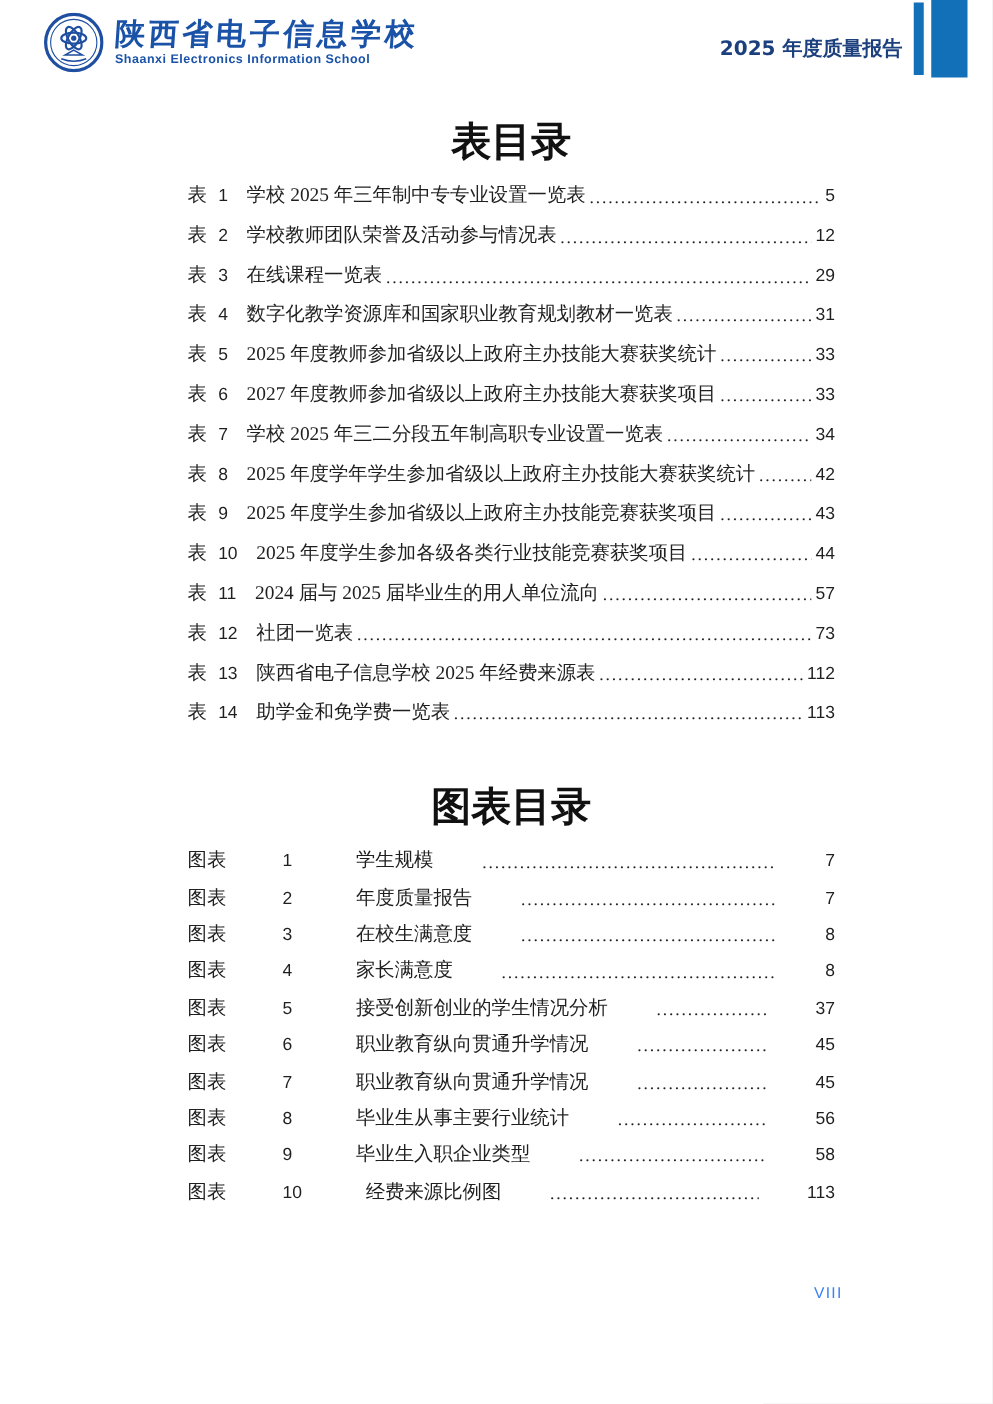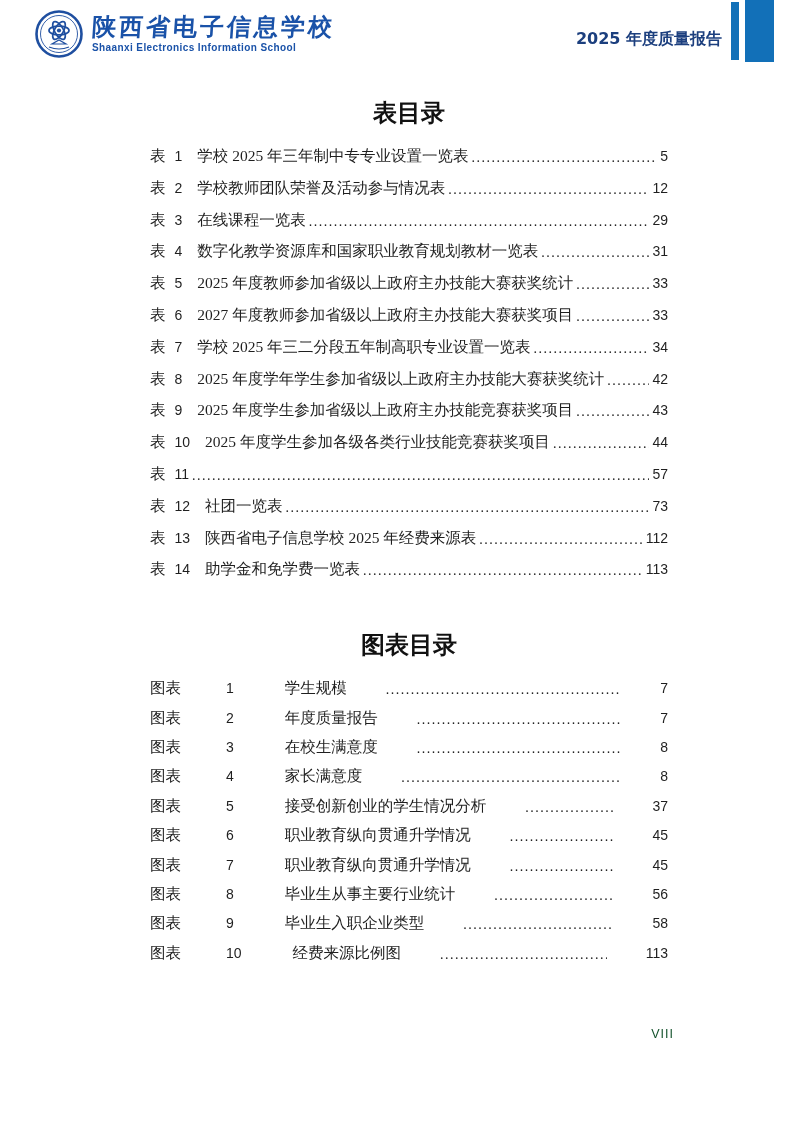--- a/index.html
+++ b/index.html
@@ -33,21 +33,21 @@
     font-size: 16px; font-weight: bold; color: var(--navy);
     white-space: nowrap;
   }
   .accent-bar { position: absolute; background: var(--accent-blue); }
   .accent-bar.narrow { right: 55px; top: 2px; width: 8px; height: 58px; }
   .accent-bar.wide   { right: 20px; top: 0;  width: 29px; height: 62px; }
   
   .toc { padding: 0 126px 0 150px; }
   .section-title {
     font-family: "DejaVu Sans", sans-serif;
-    font-size: 24px; font-weight: bold; color: #111;
+    font-size: 32px; font-weight: bold; color: #111;
     text-align: center; line-height: 32px;
   }
   .section-title.tables { margin-top: 17px; }
   .section-title.charts { margin-top: 38px; text-align: center; }
   .toc-list { margin-top: 17px; }
   .toc-entry {
     display: flex; align-items: baseline;
     font-size: 15.5px; color: #1f1f1f; white-space: nowrap;
   }
   .toc-list.tables .toc-entry { height: 31.8px; }
@@ -61,21 +61,21 @@
   }
   .toc-entry .leader::after {
     content: "......................................................................................................................................";
     letter-spacing: 1.5px; font-size: 14px; color: #1f1f1f;
   }
   .toc-entry .pg { flex: 0 0 auto; font-family: "Liberation Sans", sans-serif; font-size: 14px; }
   
   .footer-pagenum {
     position: absolute; top: 1027px; right: 120px;
     font-family: "Liberation Sans", sans-serif;
-    font-size: 12.5px; color: #14532d; letter-spacing: 1px;
+    font-size: 12.5px; color: #3b82f6; letter-spacing: 1px;
   }
 </style>
 </head>
 <body>
 
 <div class="page">
 
   <header class="header">
     <div class="logo-group">
       <span class="emblem">
@@ -184,20 +184,21 @@
           <span class="lab">表</span>
           <span class="num">10</span>
           <span class="ttl">2025 年度学生参加各级各类行业技能竞赛获奖项目</span>
           <span class="leader"></span>
           <span class="pg">44</span>
         </div>
 
         <div class="toc-entry">
           <span class="lab">表</span>
           <span class="num">11</span>
+          <span class="ttl">2024 届与 2025 届毕业生的用人单位流向</span>
           <span class="leader"></span>
           <span class="pg">57</span>
         </div>
 
         <div class="toc-entry">
           <span class="lab">表</span>
           <span class="num">12</span>
           <span class="ttl">社团一览表</span>
           <span class="leader"></span>
           <span class="pg">73</span>

